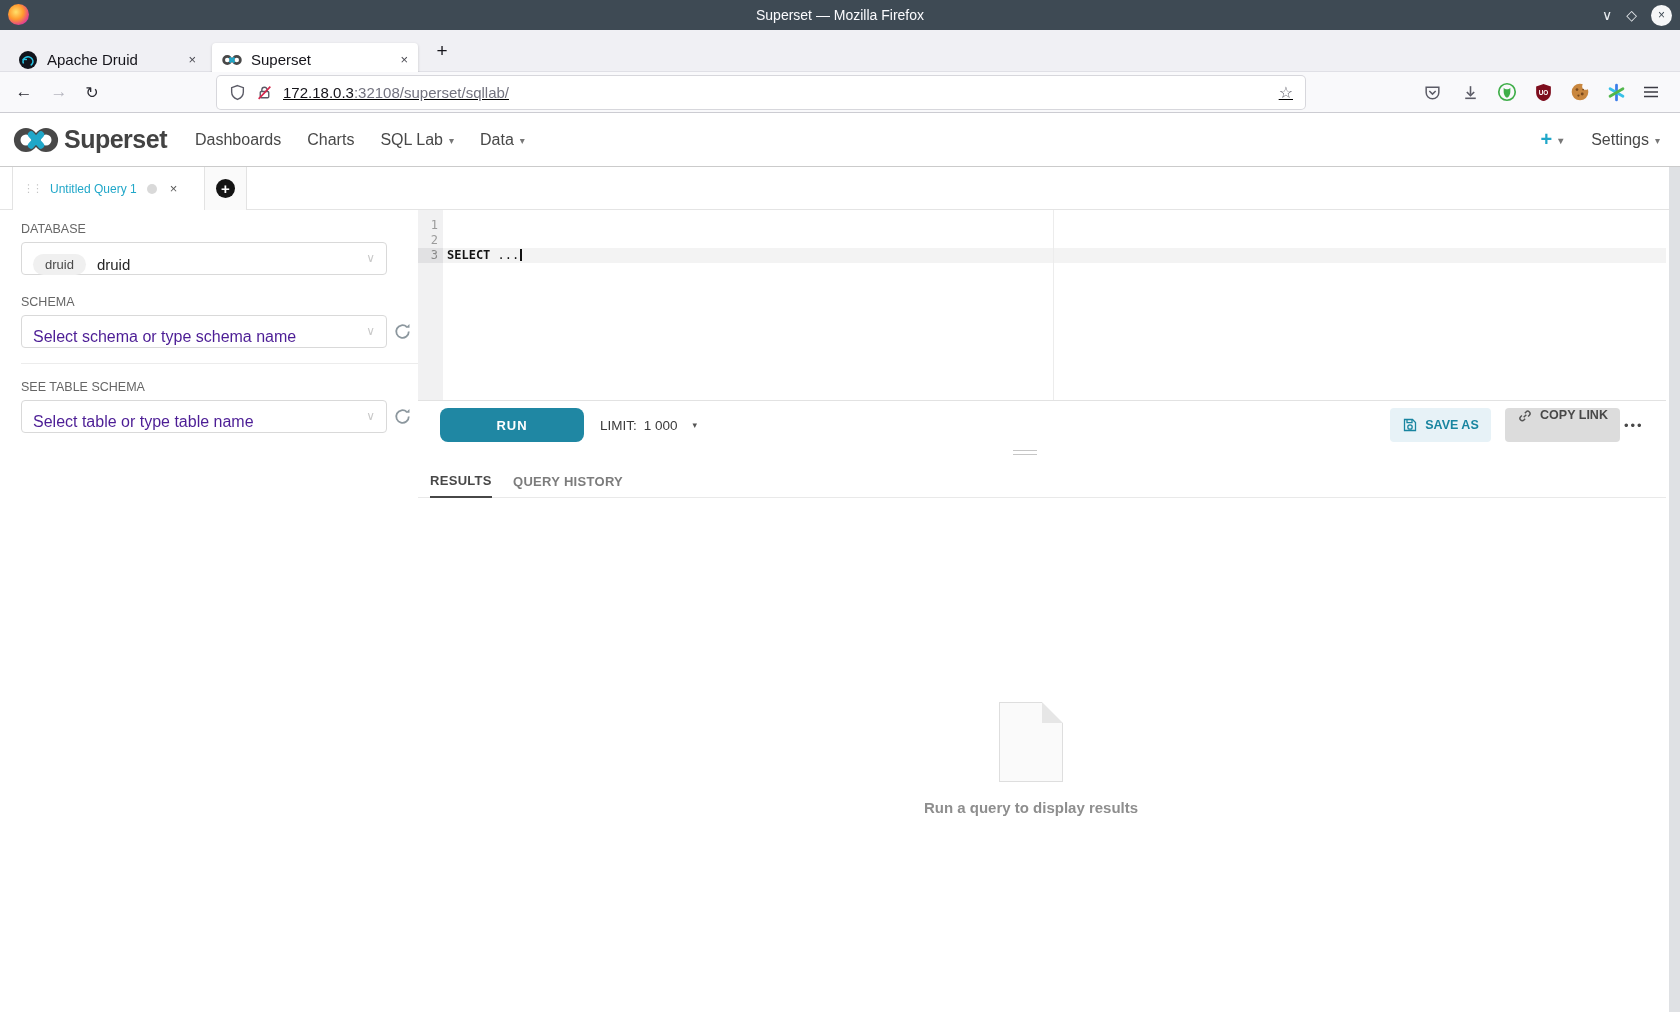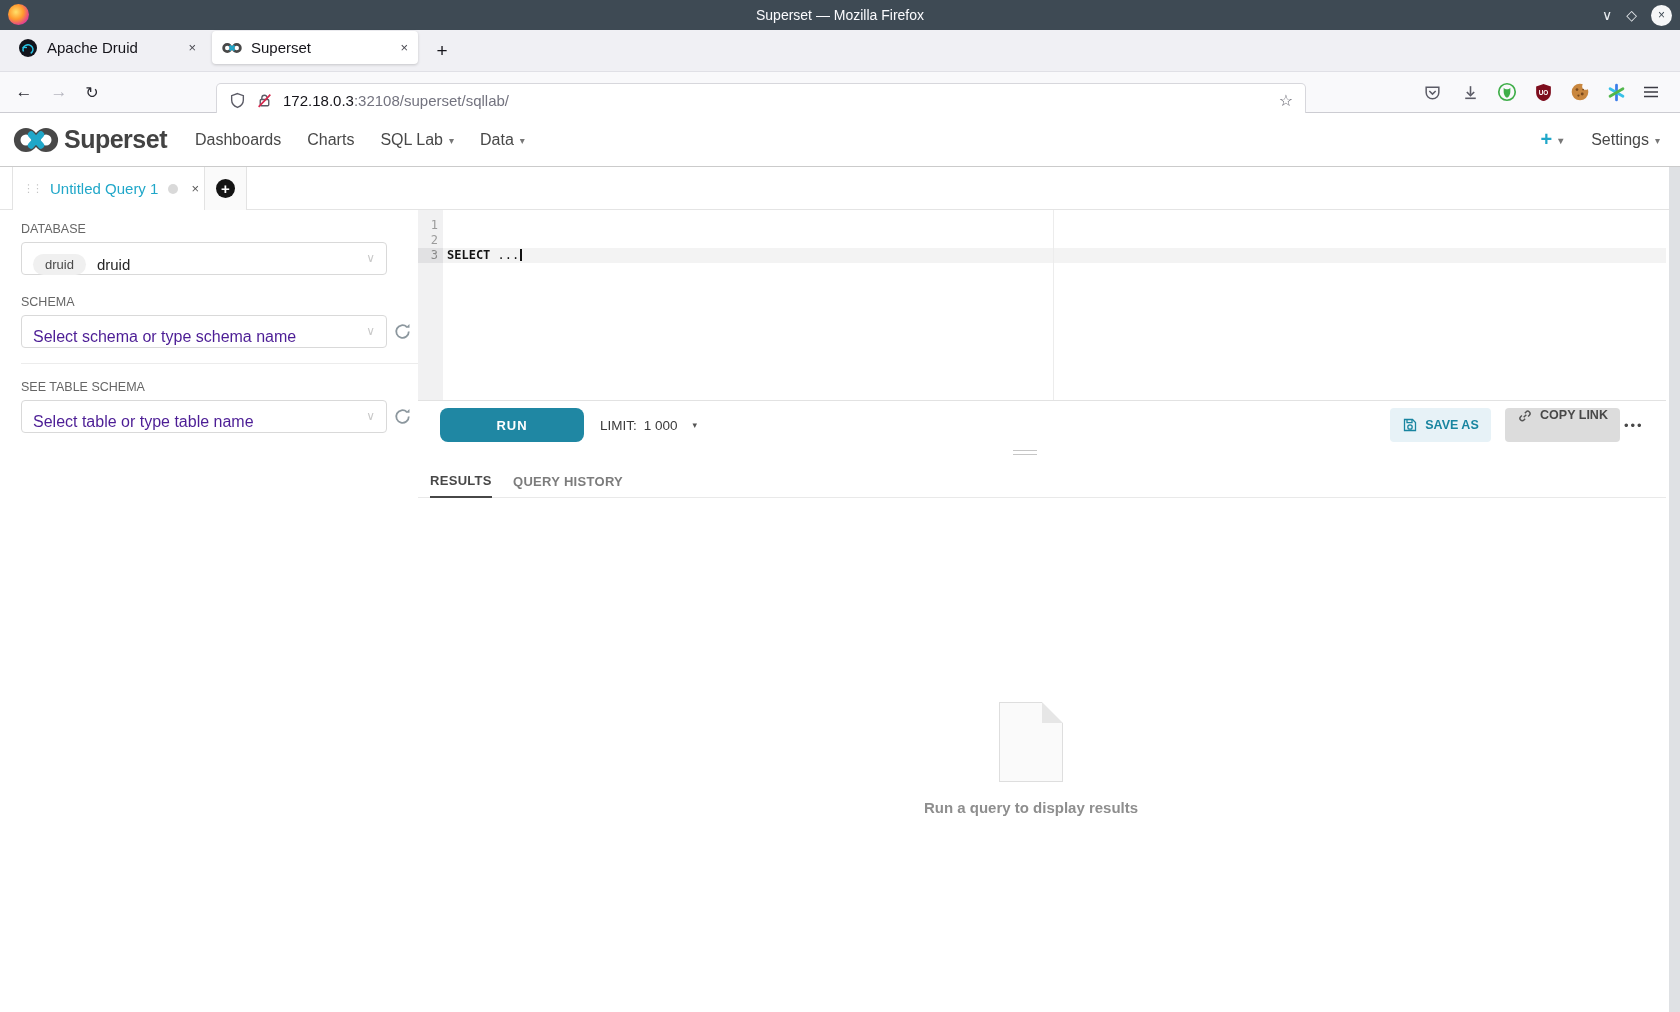--- a/index.html
+++ b/index.html
@@ -11,34 +11,34 @@
   .fx-logo { position:absolute; left:8px; top:4px; width:21px; height:21px; border-radius:50%;
              background:radial-gradient(circle at 38% 38%, #ffe16b 0%, #ff9a2e 40%, #e4428d 72%, #9059ff 100%); }
   .win-title { width:100%; text-align:center; color:#fbfbfe; font-size:14px; }
   .win-controls { position:absolute; right:8px; top:0; height:30px; display:flex; align-items:center; gap:14px; }
   .win-btn { color:#e9edf0; font-size:14px; line-height:1; cursor:default; }
   .win-close { width:21px; height:21px; border-radius:50%; background:#f6f7f8; color:#3e4a54; font-size:12px;
                display:flex; align-items:center; justify-content:center; }
 
   
   .tabstrip { position:absolute; left:0; top:30px; width:1680px; height:42px; background:#f0f0f4; border-bottom:1px solid #e0e0e6; }
-  .btab { position:absolute; top:1px; height:33px; display:flex; align-items:center; padding:0 10px; border-radius:4px; font-size:15px; color:#15141a;justify-content:center; }
+  .btab { position:absolute; top:13px; height:33px; display:flex; align-items:center; padding:0 10px; border-radius:4px; font-size:15px; color:#15141a;justify-content:center; }
   .btab .fav { width:20px; height:20px; margin-right:9px; flex:none; }
   .btab .t-close { margin-left:auto; color:#4a4a52; font-size:13px; padding-left:10px; }
   .btab1 { left:8px; width:198px; }
   .btab2 { left:212px; width:206px; background:#fff; box-shadow:0 1px 3px rgba(0,0,0,.18); }
   .newtab-btn { position:absolute; left:429px; top:8px; width:26px; height:26px; display:flex; align-items:center; justify-content:center;
                 font-size:19px; color:#15141a; }
 
   
   .navrow { position:absolute; left:0; top:72px; width:1680px; height:41px; background:#f9f9fb; border-bottom:1px solid #ccccd2; }
   .nav-ic { position:absolute; top:0; height:40px; display:flex; align-items:center; justify-content:center; width:28px; font-size:17px; color:#2b2b33; }
   .ic-back { left:10px; } .ic-fwd { left:45px; color:#b6b6bf; } .ic-reload { left:78px; font-size:16px; }
-  .urlbar { position:absolute; left:217px; top:12px; width:1088px; height:33px; background:#fff; border-radius:4px;
-            box-shadow:0 0 0 1px #d7d7dc; display:flex; align-items:center; padding:0 12px; }
+  .urlbar { position:absolute; left:217px; top:4px; width:1088px; height:33px; background:#fff; border-radius:4px;
+            box-shadow:0 0 0 1px #d7d7dc; display:flex; align-items:center; padding:0 12px;text-decoration:underline; }
   .urlbar svg { flex:none; }
   .url-text { margin-left:10px; font-size:15px; color:#15141a; white-space:nowrap; }
   .url-path { color:#73737f; }
   .url-star { margin-left:auto; font-size:16px; color:#5b5b66; }
   .tool-ic { position:absolute; top:0; height:40px; width:26px; display:flex; align-items:center; justify-content:center; }
 
   
   .supnav { position:absolute; left:0; top:113px; width:1680px; height:54px; background:#fff; border-bottom:1px solid #cbcbcb;
             display:flex; align-items:center; padding:0 20px 0 13px; }
   .brand { display:flex; align-items:center; }
@@ -48,21 +48,21 @@
   .nav-caret { font-size:10px; color:#777; margin-left:6px; padding-top:2px; }
   .supnav-right { margin-left:auto; display:flex; align-items:center; gap:28px; }
   .plus-group { display:flex; align-items:center; color:#20a7c9; font-size:20px; font-weight:bold; }
   .settings-group { display:flex; align-items:center; font-size:16px; color:#484848; }
 
   
   .qrow { position:absolute; left:0; top:167px; width:1680px; height:43px; background:#fff; border-bottom:1px solid #e4e4e4; }
   .qtab { position:absolute; left:12px; top:0; width:193px; height:43px; background:#fff; border-left:1px solid #e3e3e3;
           border-right:1px solid #e3e3e3; display:flex; align-items:center; padding:0 10px; }
   .qdrag { color:#c4c4c4; font-size:11px; letter-spacing:-2px; line-height:1; }
-  .qtitle { color:#20a7c9; font-size:15px; margin-left:9px; white-space:nowrap; }
+  .qtitle { color:#20a7c9; font-size:12px; margin-left:9px; white-space:nowrap; }
   .qdot { width:10px; height:10px; border-radius:50%; background:#d9d9d9; margin-left:10px; flex:none; }
   .qclose { margin-left:13px; color:#595959; font-size:13px; }
   .qplus-seg { position:absolute; left:205px; top:0; width:42px; height:43px; background:#fafafa; border-right:1px solid #e3e3e3;
                display:flex; align-items:center; justify-content:center; }
   .plus-circle { width:19px; height:19px; border-radius:50%; background:#141414; color:#fff; font-size:15px; font-weight:bold;
                  display:flex; align-items:center; justify-content:center; line-height:1; padding-bottom:1px; }
 
   
   .sb-label { position:absolute; left:21px; font-size:12.5px; color:#666; }
   .sb-select { position:absolute; left:21px; width:366px; height:33px; border:1px solid #d9d9d9; border-radius:4px; background:#fff;

